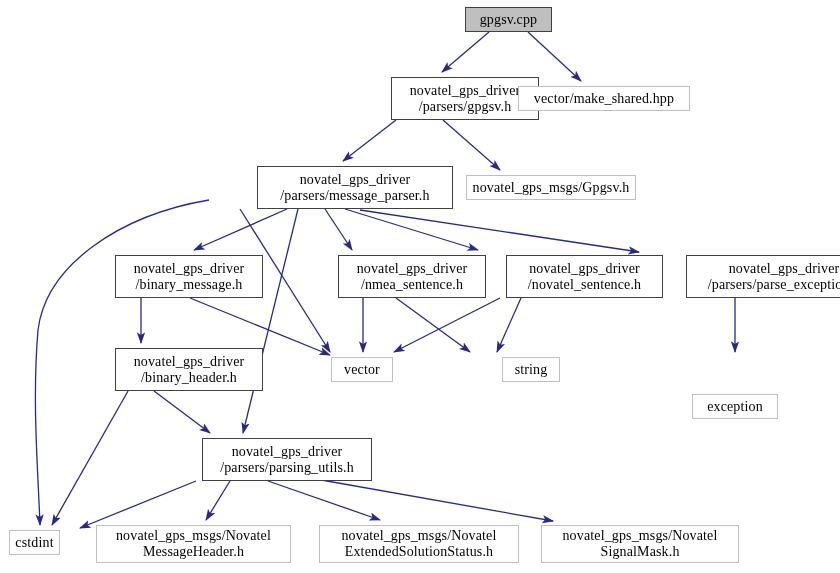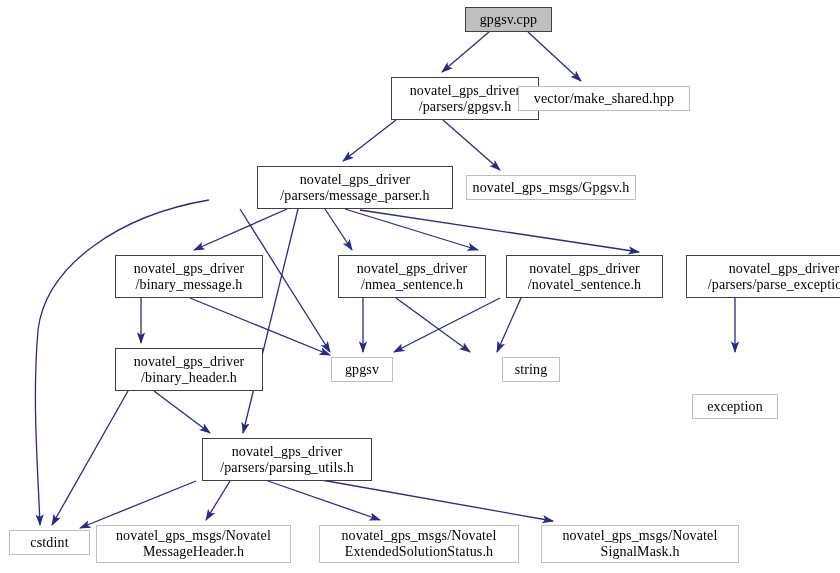--- a/index.html
+++ b/index.html
@@ -104,26 +104,26 @@
       <div class="node internal" style="left: 67px; top: 255px; width: 148px; height: 43px; border-color: rgb(64, 64, 64);"><span class="node-label">novatel_gps_driver
 /binary_message.h</span></div>
       <div class="node internal" style="left: 290px; top: 255px; width: 148px; height: 43px; border-color: rgb(64, 64, 64);"><span class="node-label">novatel_gps_driver
 /nmea_sentence.h</span></div>
       <div class="node internal" style="left: 458px; top: 255px; width: 157px; height: 43px; border-color: rgb(64, 64, 64);"><span class="node-label">novatel_gps_driver
 /novatel_sentence.h</span></div>
       <div class="node internal" style="left: 638px; top: 255px; width: 196px; height: 43px; border-color: rgb(64, 64, 64);"><span class="node-label">novatel_gps_driver
 /parsers/parse_exception.h</span></div>
       <div class="node internal" style="left: 67px; top: 348px; width: 148px; height: 43px; border-color: rgb(64, 64, 64);"><span class="node-label">novatel_gps_driver
 /binary_header.h</span></div>
-      <div class="node external" style="left: 331px; top: 357px; width: 62px; height: 25px; border-color: rgb(191, 191, 191);"><span class="node-label">gpgsv</span></div>
+      <div class="node external" style="left: 331px; top: 357px; width: 62px; height: 25px; border-color: rgb(191, 191, 191);"><span class="node-label">vector</span></div>
       <div class="node external" style="left: 463px; top: 357px; width: 58px; height: 25px; border-color: rgb(191, 191, 191); margin-left: 39px;"><span class="node-label">string</span></div>
       <div class="node external" style="left: 692px; top: 357px; width: 86px; height: 25px; border-color: rgb(191, 191, 191); margin-top: 37px;"><span class="node-label">exception</span></div>
       <div class="node internal" style="left: 154px; top: 438px; width: 170px; height: 43px; border-color: rgb(64, 64, 64);"><span class="node-label">novatel_gps_driver
 /parsers/parsing_utils.h</span></div>
-      <div class="node external" style="left: 9px; top: 530px; width: 81px; height: 25px; border-color: rgb(191, 191, 191);"><span class="node-label">cstdint</span></div>
+      <div class="node external" style="left: 9px; top: 530px; width: 51px; height: 25px; border-color: rgb(191, 191, 191);"><span class="node-label">cstdint</span></div>
       <div class="node external" style="left: 96px; top: 525px; width: 195px; height: 38px; border-color: rgb(191, 191, 191);"><span class="node-label">novatel_gps_msgs/Novatel
 MessageHeader.h</span></div>
       <div class="node external" style="left: 319px; top: 525px; width: 200px; height: 38px; border-color: rgb(191, 191, 191);"><span class="node-label">novatel_gps_msgs/Novatel
 ExtendedSolutionStatus.h</span></div>
       <div class="node external" style="left: 541px; top: 525px; width: 198px; height: 38px; border-color: rgb(191, 191, 191);"><span class="node-label">novatel_gps_msgs/Novatel
 SignalMask.h</span></div>
     </div>
 
 </div>
 

